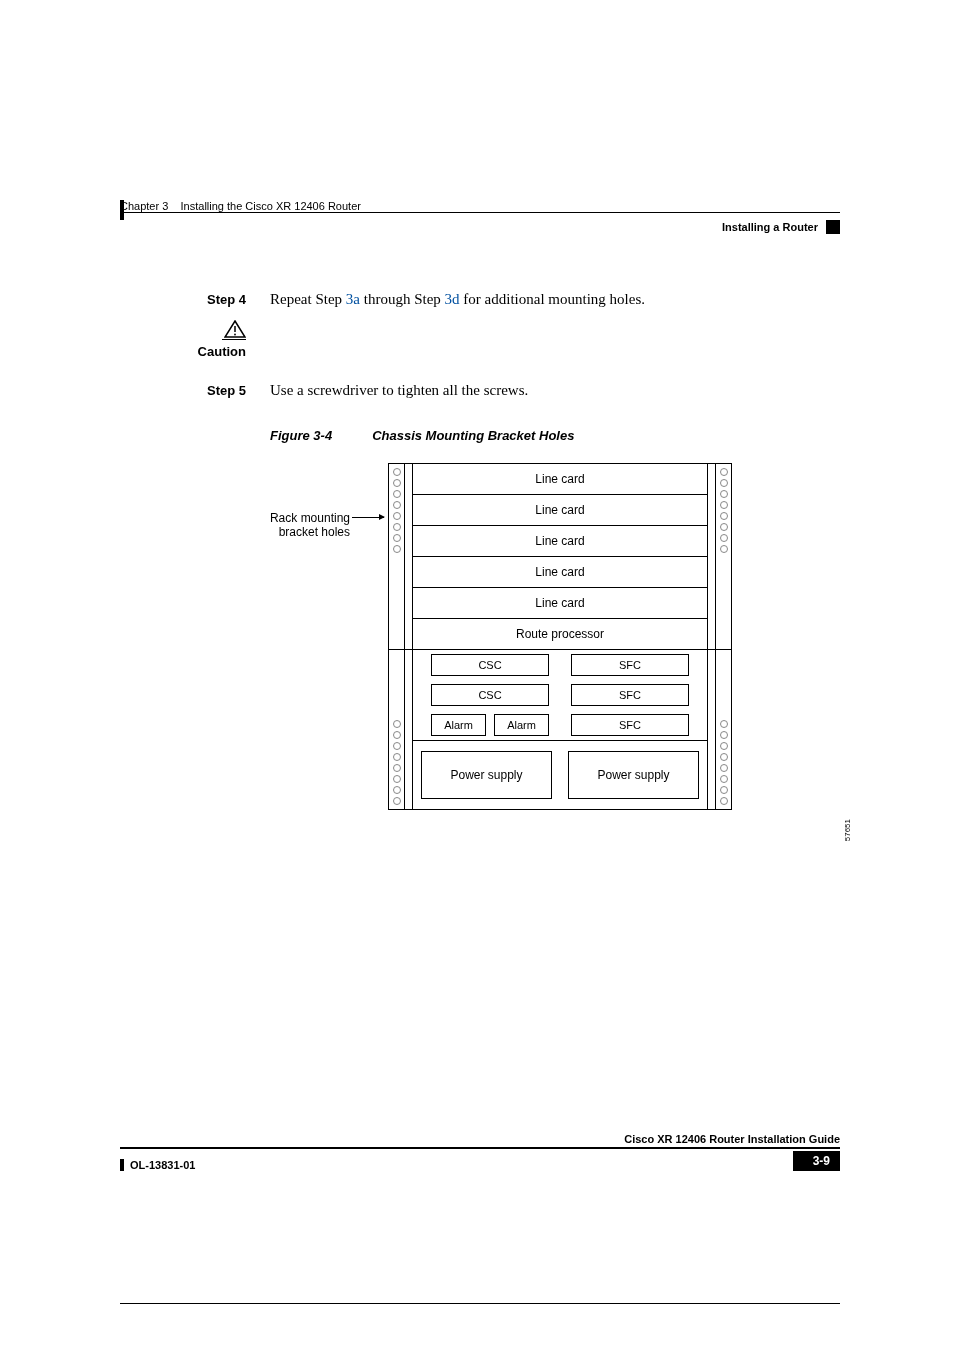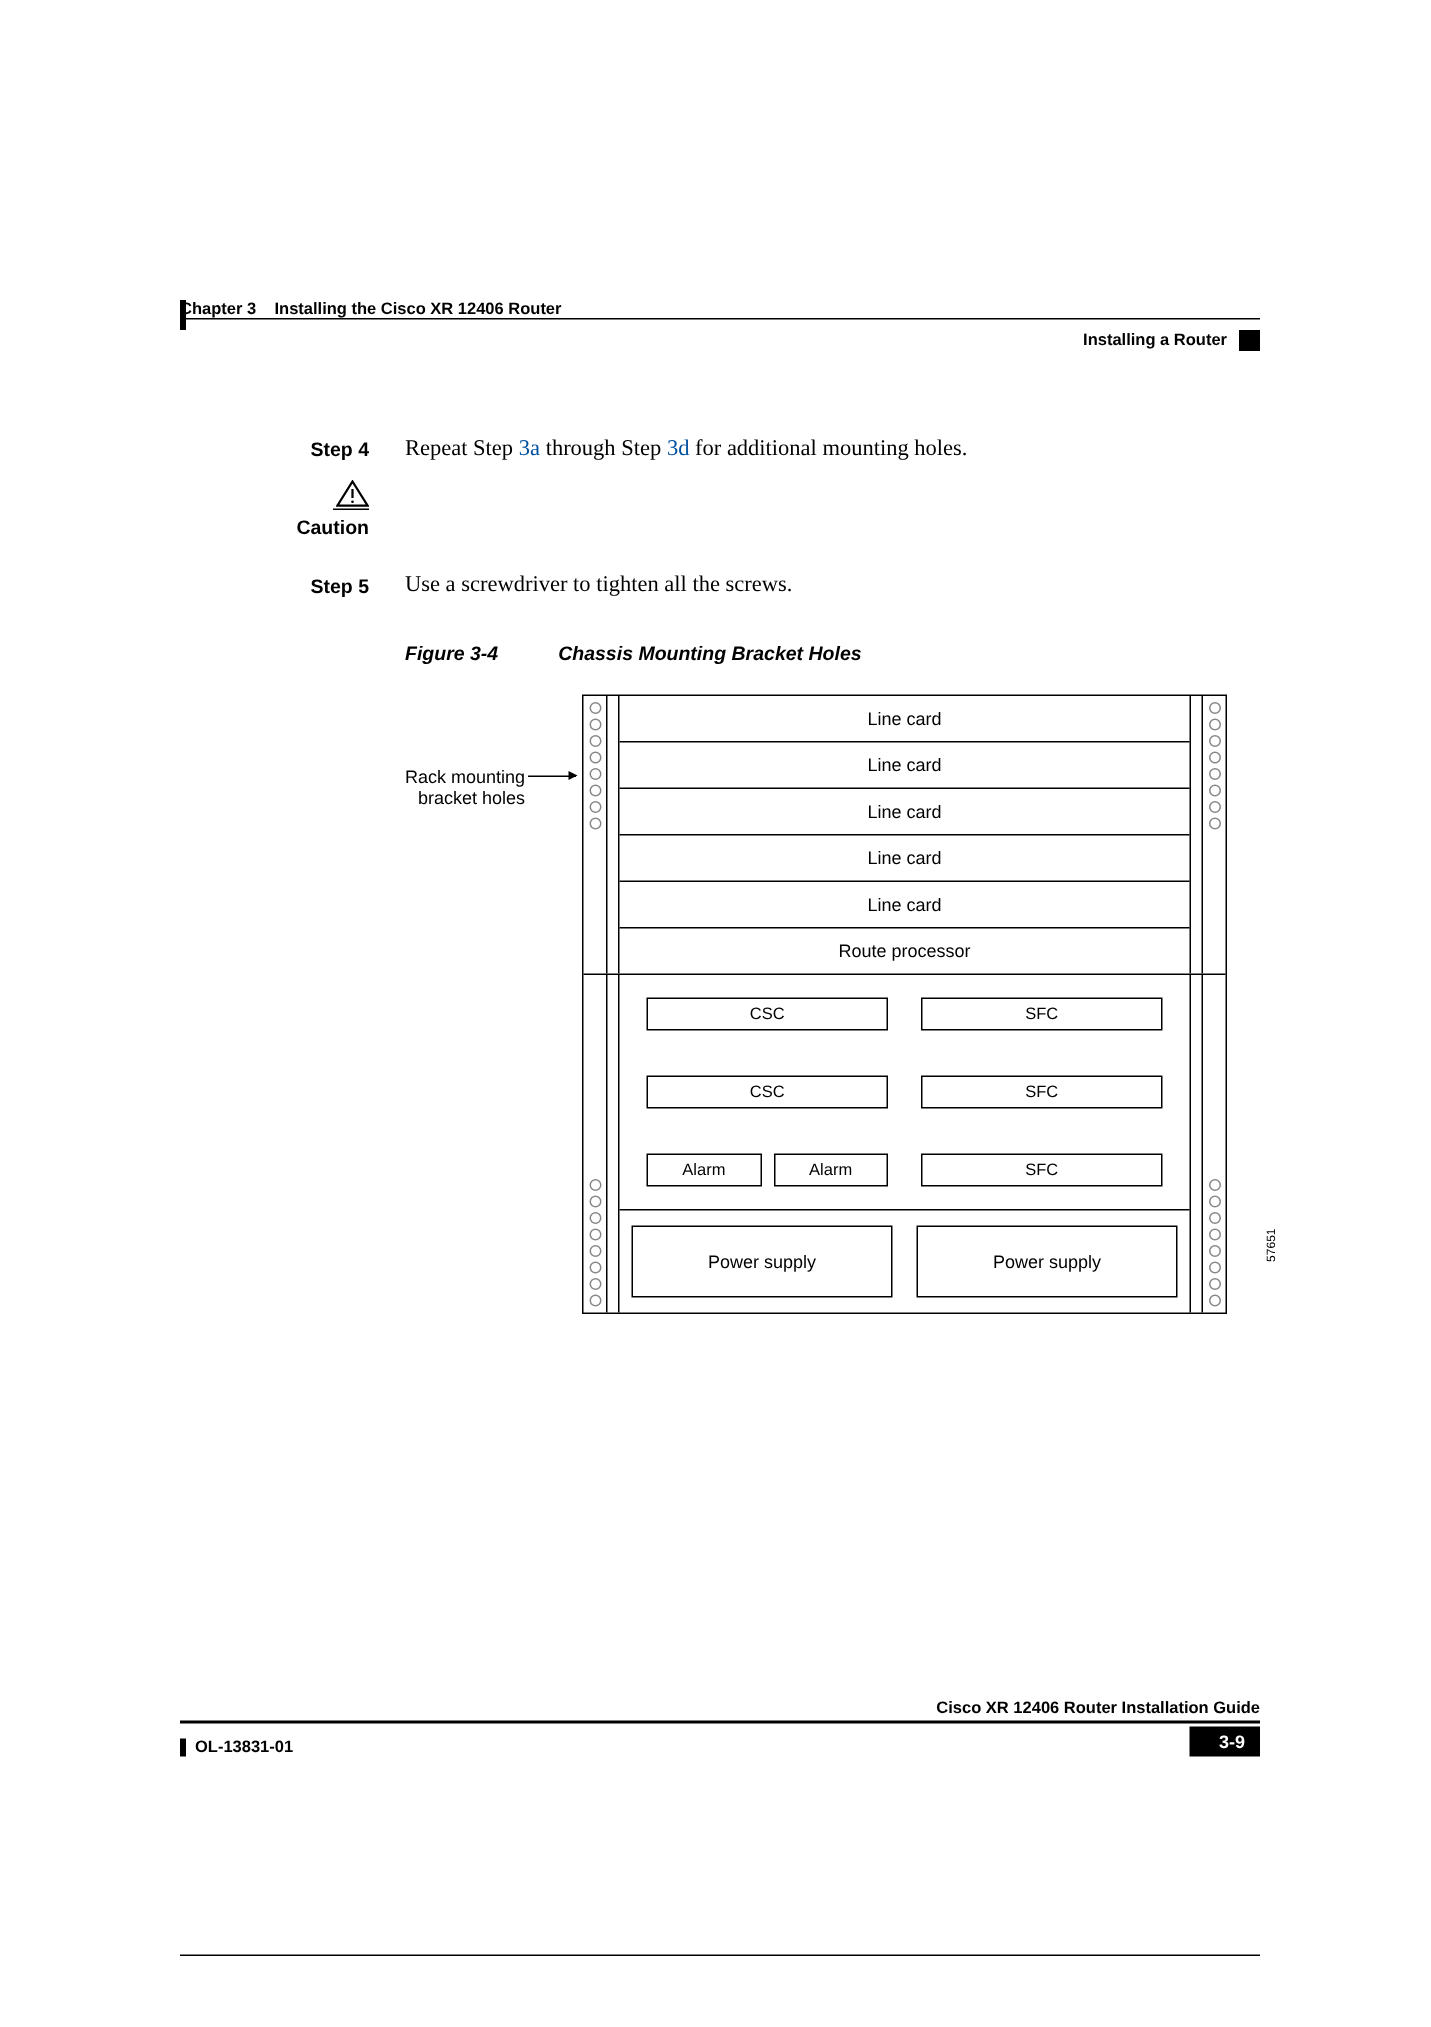--- a/index.html
+++ b/index.html
@@ -15,21 +15,21 @@
     position: absolute;
     left: 120px;
     top: 200px;
     width: 720px;
   }
   
   .hdr-left {
     position: absolute;
     left: 0; top: 0;
     font-family: Arial, Helvetica, sans-serif;
-    font-weight: bold;
+    font-weight: normal;
     font-size: 11px;
   }
   .hdr-right-wrap {
     position: absolute;
     right: 0; top: 20px;
     display: flex; align-items: center;
     gap: 8px;
   }
   .hdr-right {
     font-family: Arial, Helvetica, sans-serif;
@@ -130,21 +130,21 @@
     position: absolute;
     right: -1px; top: -3px;
     border-left: 6px solid #000;
     border-top: 3.5px solid transparent;
     border-bottom: 3.5px solid transparent;
   }
   .chassis {
     position: absolute;
     left: 118px;
     top: 0;
-    width: 430px;
+    width: 344px;
     border: 1.5px solid #000;
     font-family: Arial, Helvetica, sans-serif;
     font-size: 12px;
   }
   .slot-area { display: flex; }
   .rail {
     width: 16px;
     border-right: 1px solid #000;
     position: relative;
     flex: 0 0 16px;
@@ -195,21 +195,21 @@
   }
   .switch-col {
     flex: 1;
     display: flex;
     flex-direction: column;
   }
   .swcell {
     border: 1px solid #000;
     text-align: center;
     padding: 4px 0;
-    margin: 15px 4px;
+    margin: 4px 4px;
     font-size: 11px;
   }
   .alarm-row { display: flex; gap: 0; }
   .alarm-row .swcell { flex:1; }
   .ps-row {
     display: flex;
     border-top: 1px solid #000;
     padding: 10px 0;
   }
   .ps {

